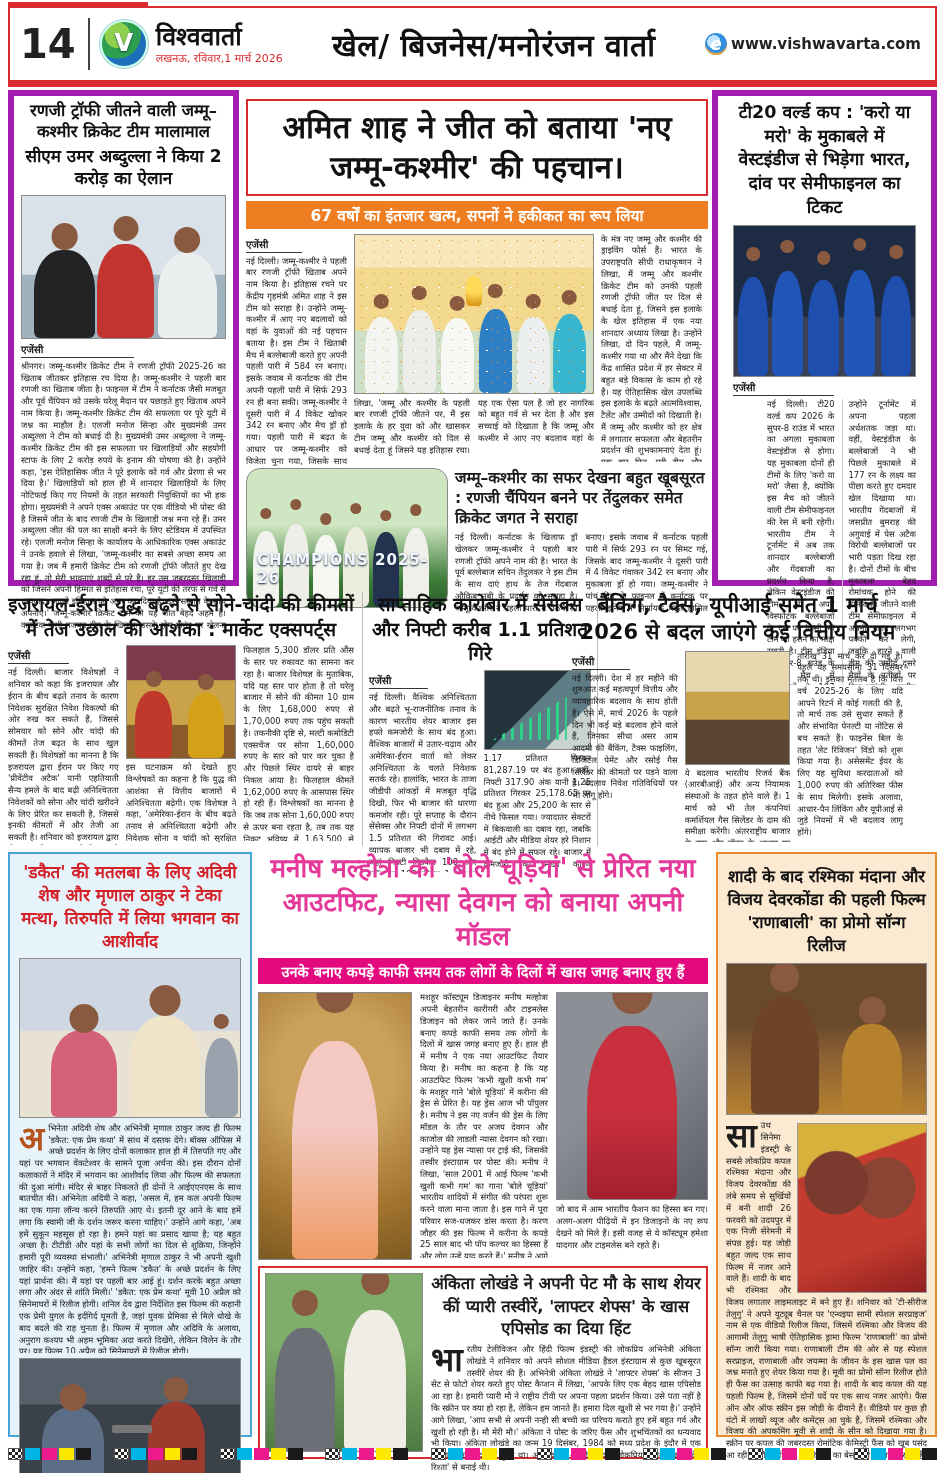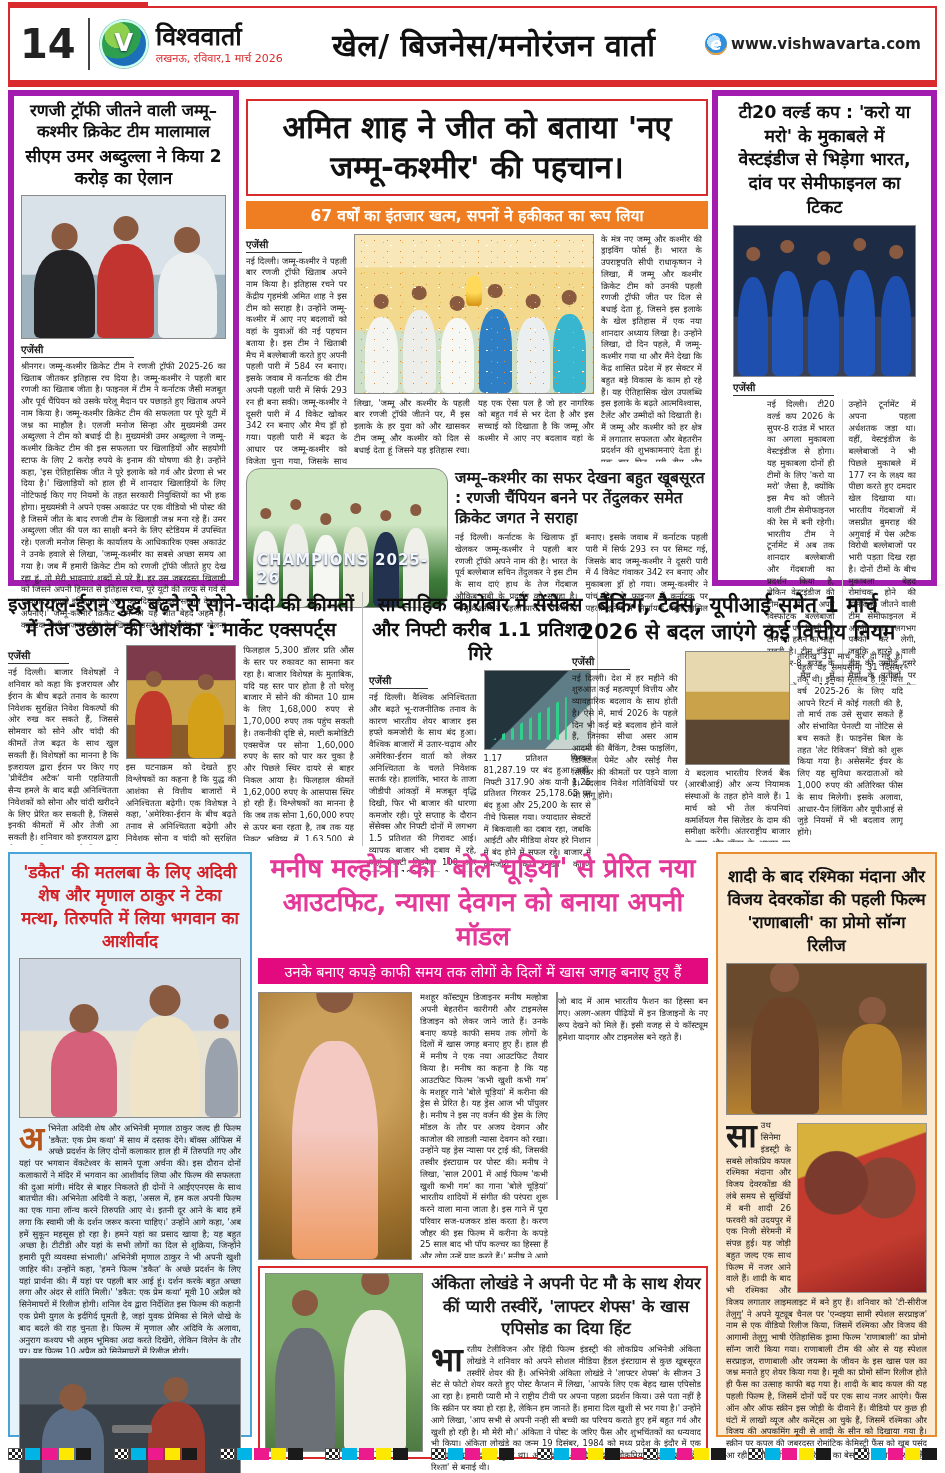--- a/index.html
+++ b/index.html
@@ -73,26 +73,26 @@
   .ph-stock::after{content:"";position:absolute;left:8%;bottom:12%;width:70%;height:55%;
      background:repeating-linear-gradient(90deg,#2fd089 0 3px,transparent 3px 9px);clip-path:polygon(0 100%,100% 0,100% 100%);}
   .ph-wallet{height:112px;background:linear-gradient(180deg,#e8d8b0 0 35%,#caa24a 36% 60%,#5a4632 61% 100%);}
   
   .bluebox{position:absolute;left:8px;top:852px;width:244px;height:585px;background:#e7f3fb;border:2px solid #4aa3d6;box-sizing:border-box;padding:7px 9px;}
   .bluebox .h1a{font-size:17px;line-height:1.35;color:#d42127;}
   .ph-temple{height:158px;margin:5px 0 5px;background:linear-gradient(180deg,#cfd8e2 0 45%,#e8e2d2 46% 100%);}
   .ph-car{height:128px;margin-top:5px;background:linear-gradient(180deg,#55606a 0 35%,#3a4148 36% 100%);}
   .centerb{position:absolute;left:258px;top:852px;width:450px;height:585px;}
   .pink-h{font-size:26px;line-height:1.3;color:#e5399a;font-weight:bold;text-align:center;}
-  .banner-pink{margin-top:5px;background:#e3097e;color:#fff;font-weight:normal;text-align:center;font-size:14.5px;padding:3px 2px;}
+  .banner-pink{margin-top:5px;background:#e3097e;color:#fff;font-weight:bold;text-align:center;font-size:14.5px;padding:3px 2px;}
   .mrow{display:flex;gap:8px;margin-top:8px;height:266px;}
   .ph-model-pink{width:152px;flex:0 0 auto;height:266px;background:radial-gradient(circle at 50% 30%,#caa05a 0 30%,#a3742f 70%,#7c5a22 100%);}
   .ph-model-pink .pe{background:linear-gradient(180deg,#f3c9c2 0 40%,#ef9b63 100%);}
   .mcol{flex:1;min-width:0;}
-  .mright{width:152px;flex:0 0 auto;display:flex;flex-direction:row;}
+  .mright{width:152px;flex:0 0 auto;display:flex;flex-direction:column;}
   .ph-model-red{height:206px;background:linear-gradient(135deg,#8c8f96 0 40%,#5d6066 100%);}
   .ph-model-red .pe{background:linear-gradient(180deg,#c8303e 0 50%,#a3202e 100%);}
   .mcap{margin-top:4px;}
   .ankita{border:2px solid #d92b2d;margin-top:8px;height:193px;box-sizing:border-box;display:flex;gap:8px;padding:5px;}
   .ph-ankita{width:156px;flex:0 0 auto;background:linear-gradient(180deg,#7fae6a 0 40%,#4d7a42 100%);}
   .ank-h{font-size:16.5px;line-height:1.35;font-weight:bold;text-align:center;}
   .peachbox{position:absolute;left:716px;top:852px;width:221px;height:585px;background:#fbe9d1;border:2px solid #e88c2e;box-sizing:border-box;padding:11px 8px;}
   .peachbox .h1a{font-size:16.5px;line-height:1.4;}
   .ph-ranabali{height:150px;margin:6px 0 5px;background:linear-gradient(180deg,#6a4a2c 0 40%,#8a5f33 60%,#b5812f 100%);}
   .wedphoto{float:right;width:128px;height:168px;margin:3px 0 3px 6px;position:relative;overflow:hidden;border:1px solid #999;

